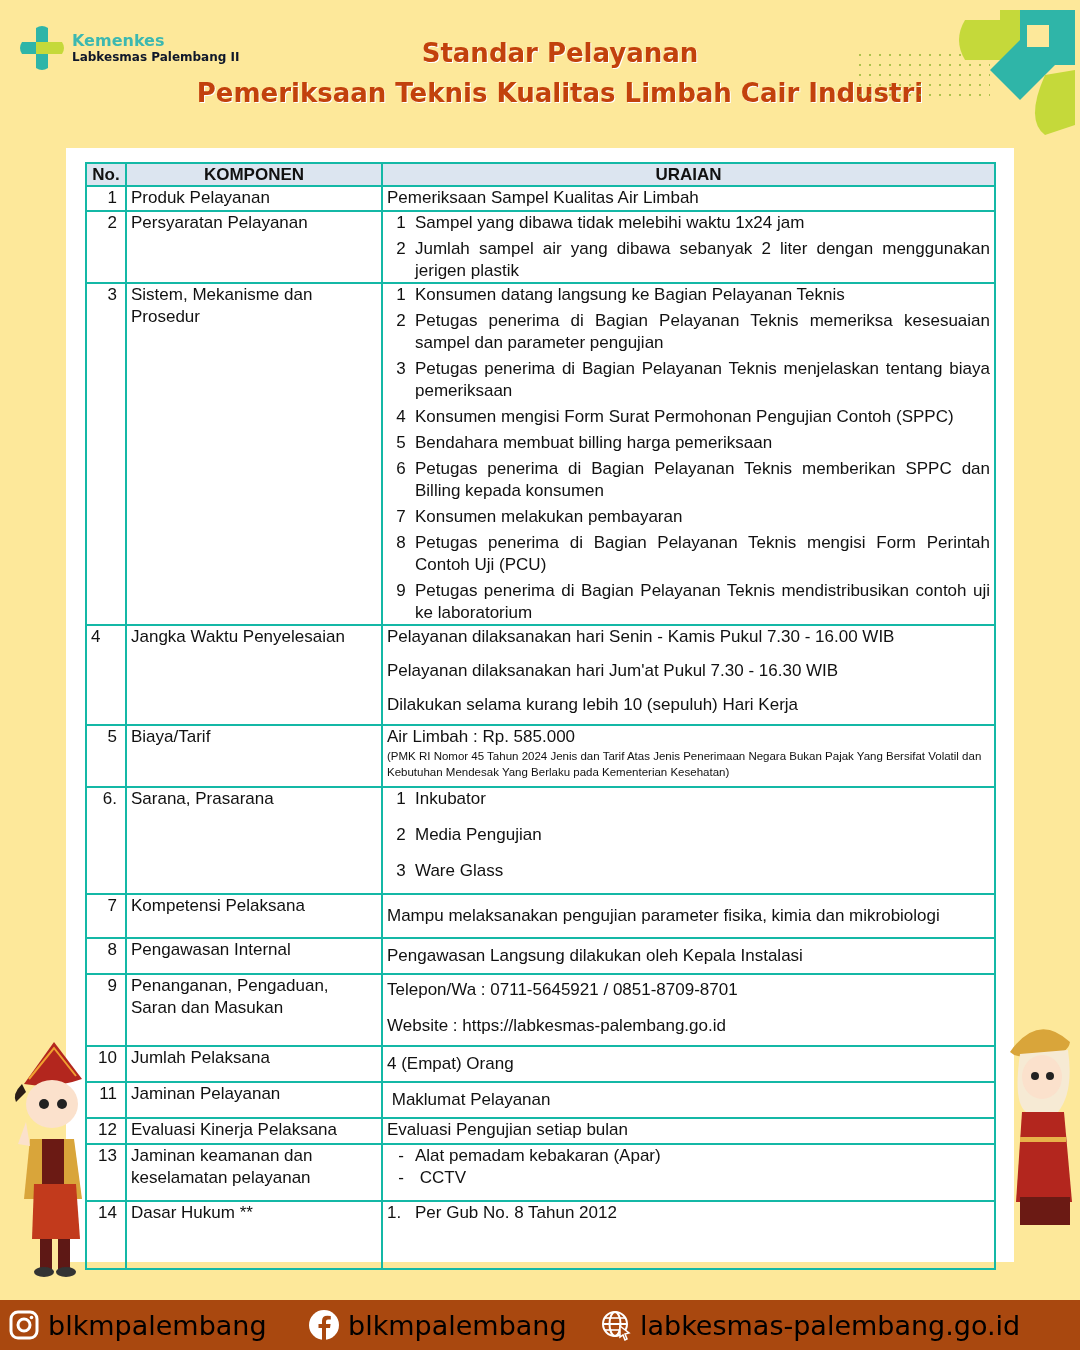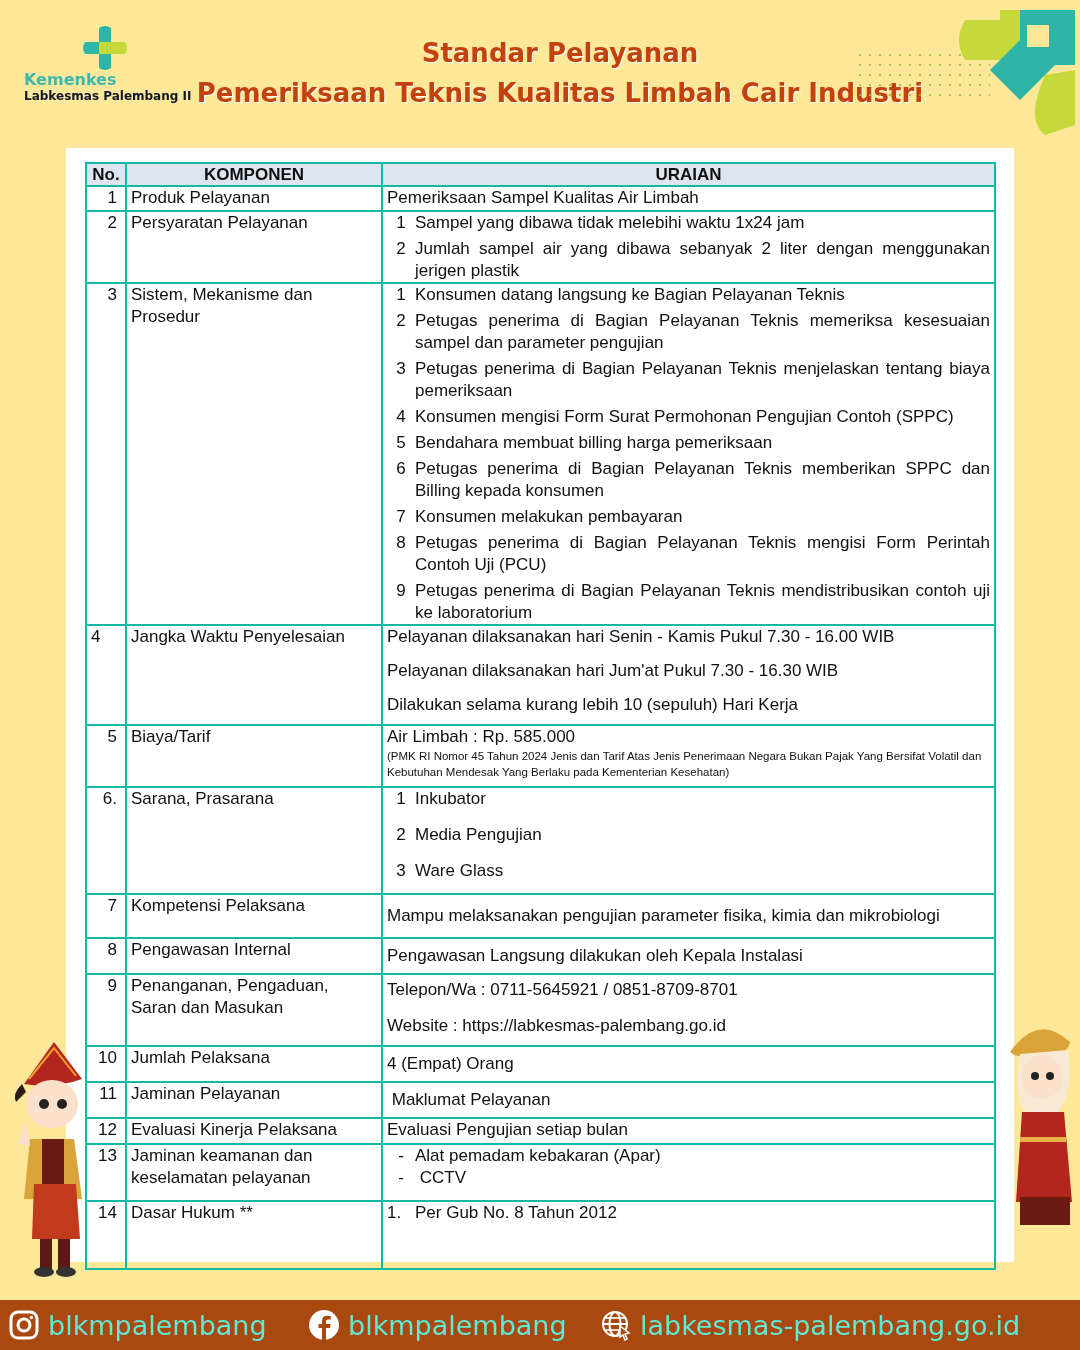--- a/index.html
+++ b/index.html
@@ -1,20 +1,20 @@
 <!DOCTYPE html>
 <html><head>
 <meta charset="utf-8">
 <style>
   * { box-sizing: border-box; margin: 0; padding: 0; }
   html, body { width: 1080px; height: 1350px; overflow: hidden; }
   body { background: #fde89a; font-family: "Liberation Sans", sans-serif; position: relative; color: #111; }
 
   
-  .logo { position: absolute; left: 18px; top: 24px; display: flex; align-items: center; flex-direction: column; }
+  .logo { position: absolute; left: 18px; top: 24px; display: flex; align-items: center; }
   .logo svg { width: 48px; height: 48px; }
   .logo-text { margin-left: 6px; line-height: 1; }
   .logo-org { color: #3cb8b0; font-weight: bold; font-size: 16px; font-family: "DejaVu Sans", sans-serif; }
   .logo-sub { color: #0f172a; font-weight: bold; font-size: 12px; font-family: "DejaVu Sans", sans-serif; margin-top: 2px; }
 
   .title { position: absolute; left: 0; right: 0; top: 38px; text-align: center; font-family: "DejaVu Sans", sans-serif; font-weight: bold; color: #c2410c; }
   .title .l1 { font-size: 26px; margin-left: 40px; text-shadow: 1px 1px 0 #fff; }
   .title .l2 { font-size: 26px; margin-top: 10px; margin-left: 40px; text-shadow: 1px 1px 0 #fff; }
 
   .deco-dots { position: absolute; left: 855px; top: 50px; width: 135px; height: 50px;
@@ -32,21 +32,21 @@
   .item { display: flex; }
   .item .n { width: 28px; text-align: center; flex: none; }
   .item .t { flex: 1; text-align: justify; }
   .sp { margin-top: 4px; }
   .note { font-size: 11.5px; line-height: 16px; }
 
   
   .char { position: absolute; }
 
   
-  .footer { position: absolute; left: 0; top: 1300px; width: 1080px; height: 50px; background: #a9480f; display: flex; align-items: center; color: #5eead4; font-family: "DejaVu Sans", sans-serif; font-size: 27px; }
+  .footer { position: absolute; left: 0; top: 1300px; width: 1080px; height: 50px; background: #a9480f; display: flex; align-items: center; color: #000000; font-family: "DejaVu Sans", sans-serif; font-size: 27px; }
   .f-item { display: flex; align-items: center; position: absolute; top: 9px; }
   .f-item svg { width: 32px; height: 32px; margin-right: 8px; }
 </style>
 </head>
 <body>
 
 <div class="logo">
   <svg viewBox="0 0 48 48">
     <path d="M18 4 q6 -4 12 0 l0 14 l-12 0 z" fill="#2fb5a8"></path>
     <path d="M30 18 l14 0 q4 6 0 12 l-14 0 z" fill="#c5d93a"></path>

